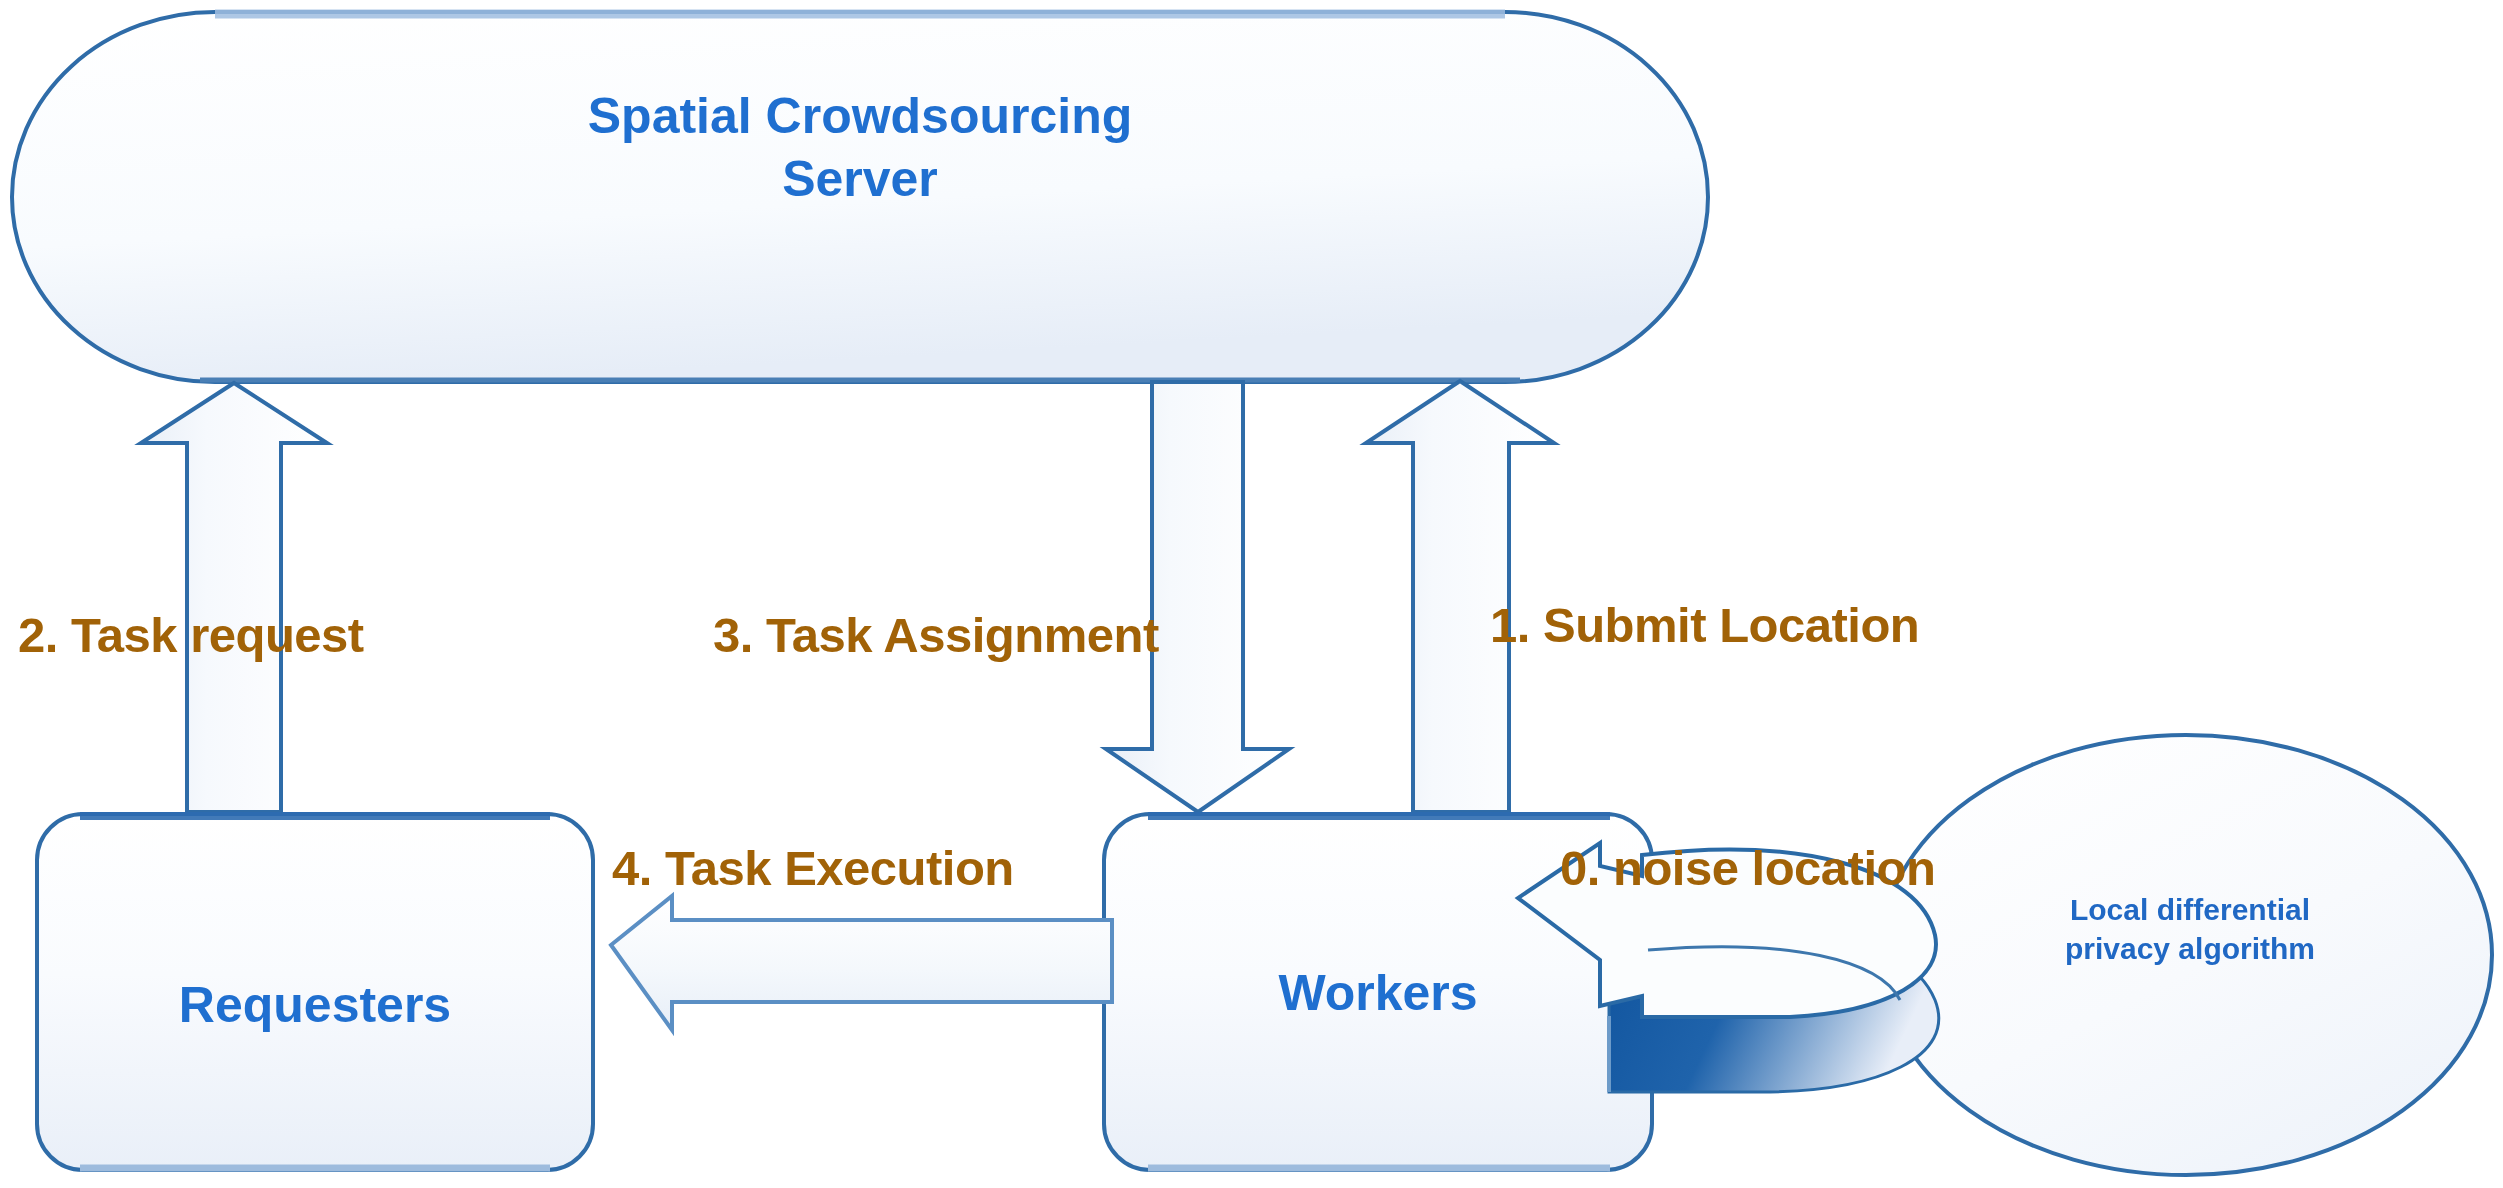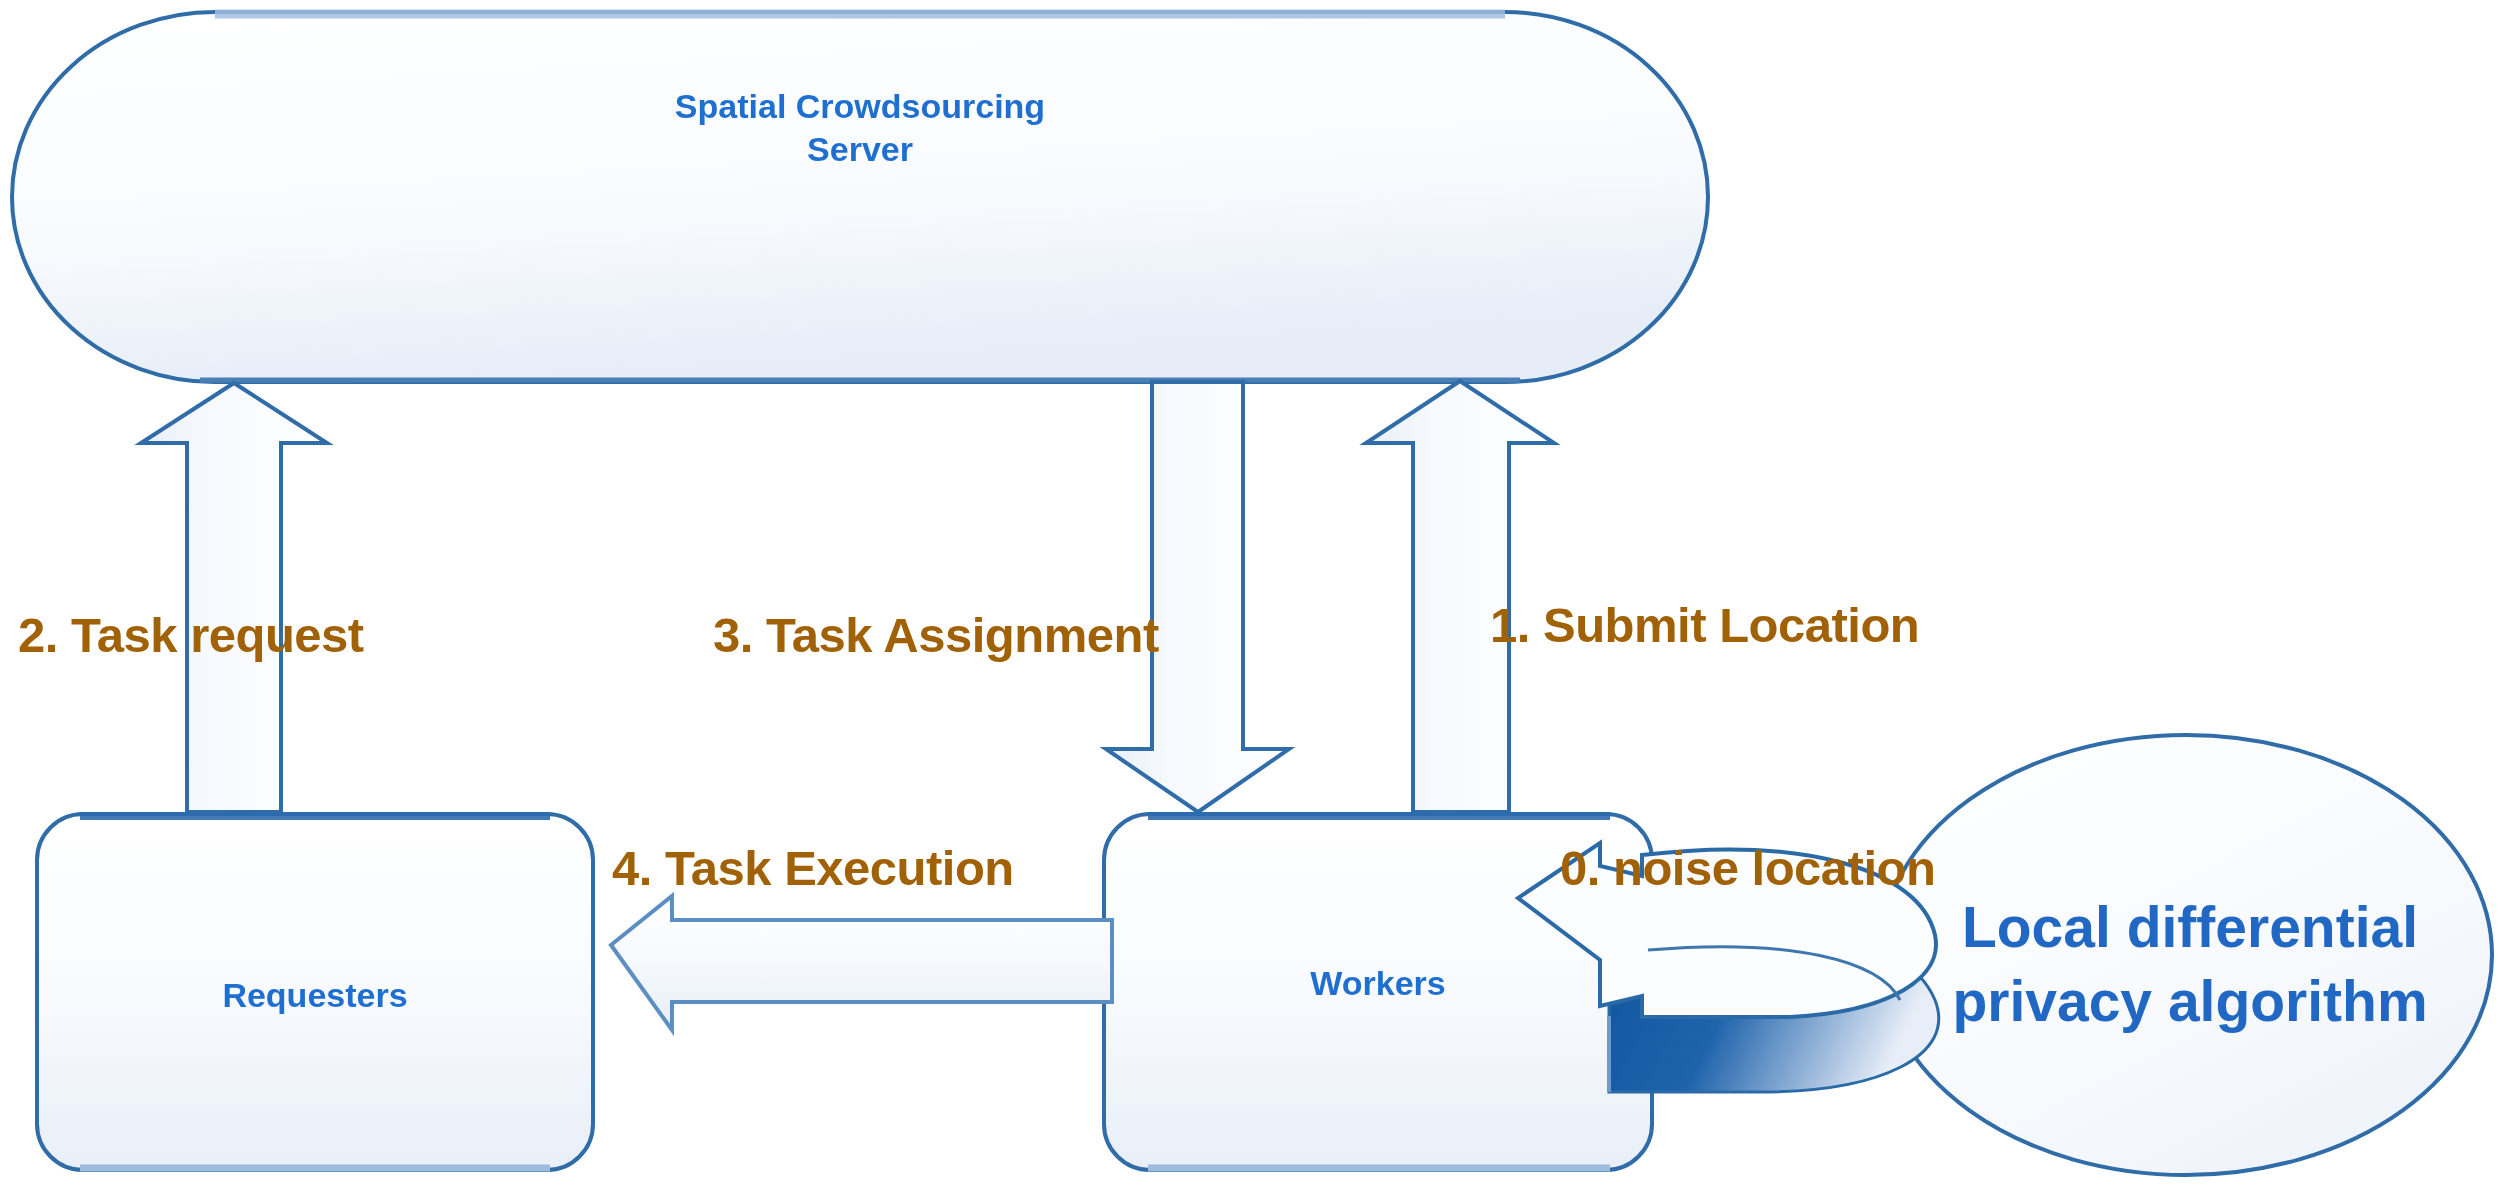--- a/index.html
+++ b/index.html
@@ -2,22 +2,22 @@
 <html><head>
 <meta charset="utf-8">
 <style>
   html,body{margin:0;padding:0;background:#ffffff;}
   body{width:2503px;height:1188px;overflow:hidden;font-family:"Liberation Sans",sans-serif;}
   #stage{position:relative;width:2503px;height:1188px;background:#ffffff;}
   svg#diagram{position:absolute;left:0;top:0;width:2503px;height:1188px;}
   .lbl{position:absolute;color:#a16207;font-weight:bold;font-family:"Liberation Sans",sans-serif;white-space:nowrap;letter-spacing:-0.5px;}
   .node-lbl{position:absolute;color:#1f6fd0;font-weight:bold;text-align:center;font-family:"Liberation Sans",sans-serif;line-height:1.25;}
   .flow-lbl{font-size:49px;}
-  .node-big{font-size:34px;}
-  .ellipse-lbl{font-size:57px;color:#2068c4;font-weight:bold;text-align:center;line-height:1.3;}
+  .node-big{font-size:50px;}
+  .ellipse-lbl{font-size:30px;color:#2068c4;font-weight:bold;text-align:center;line-height:1.3;}
 </style>
 </head>
 <body>
 
 <div id="stage">
 
   <svg id="diagram" viewBox="0 0 2503 1188">
     <defs>
       <linearGradient id="gShapeV" x1="0" y1="0" x2="0" y2="1">
         <stop offset="0%" stop-color="#ffffff"></stop>

